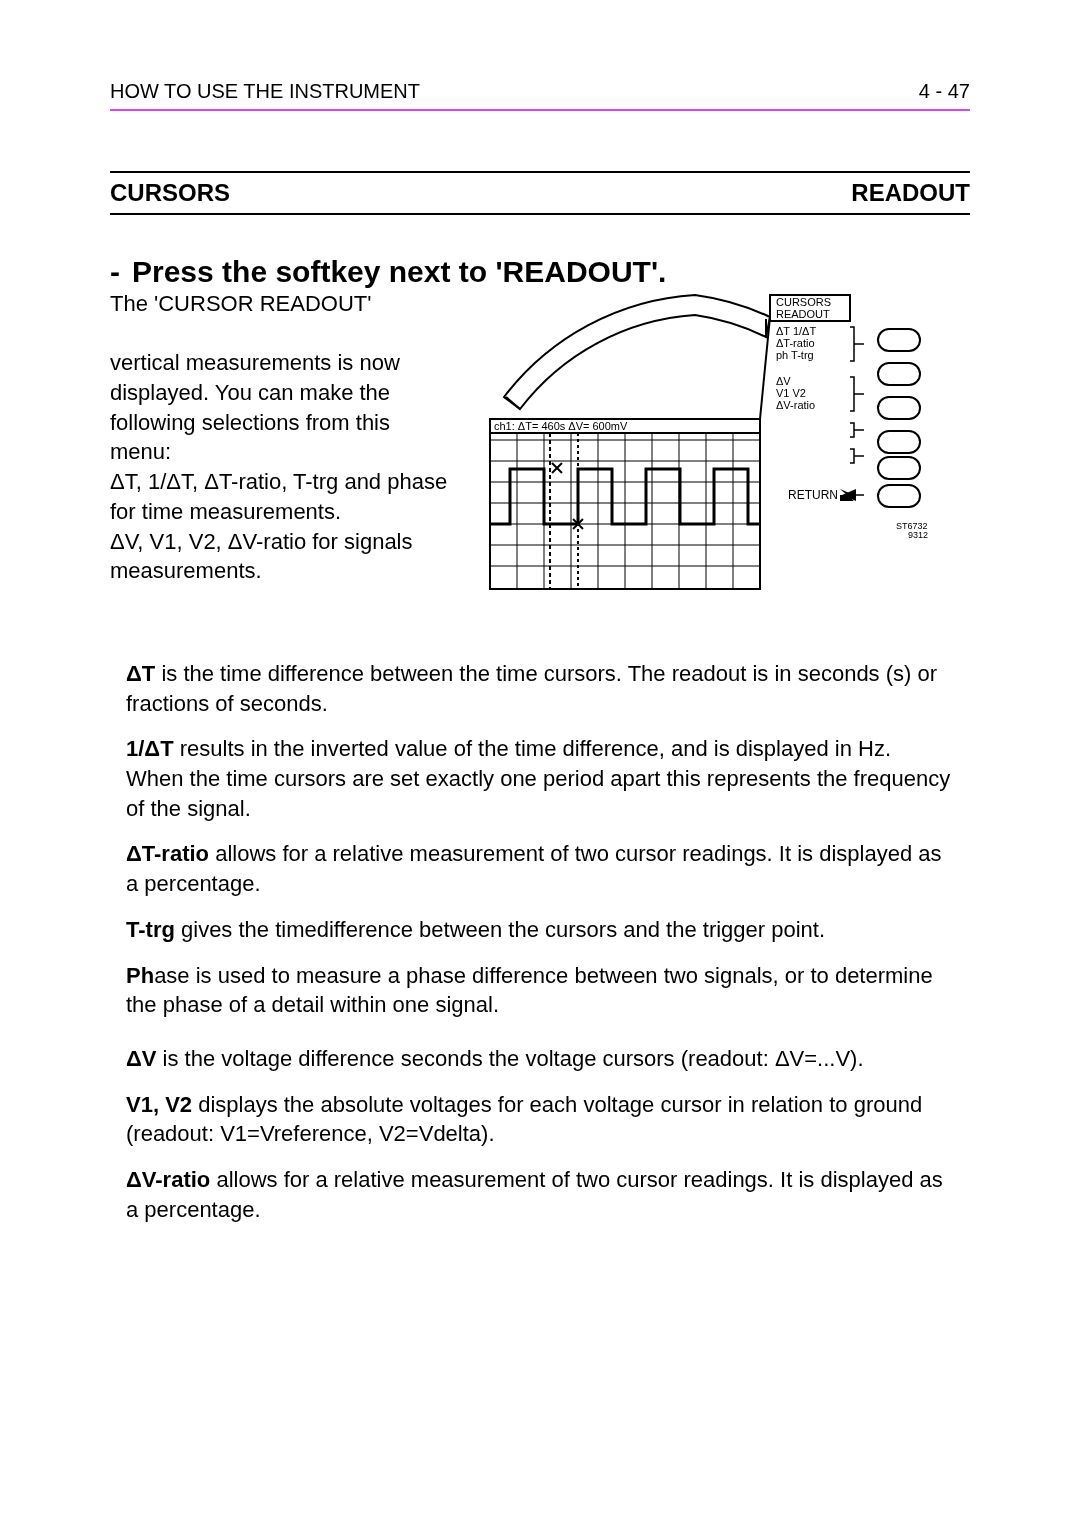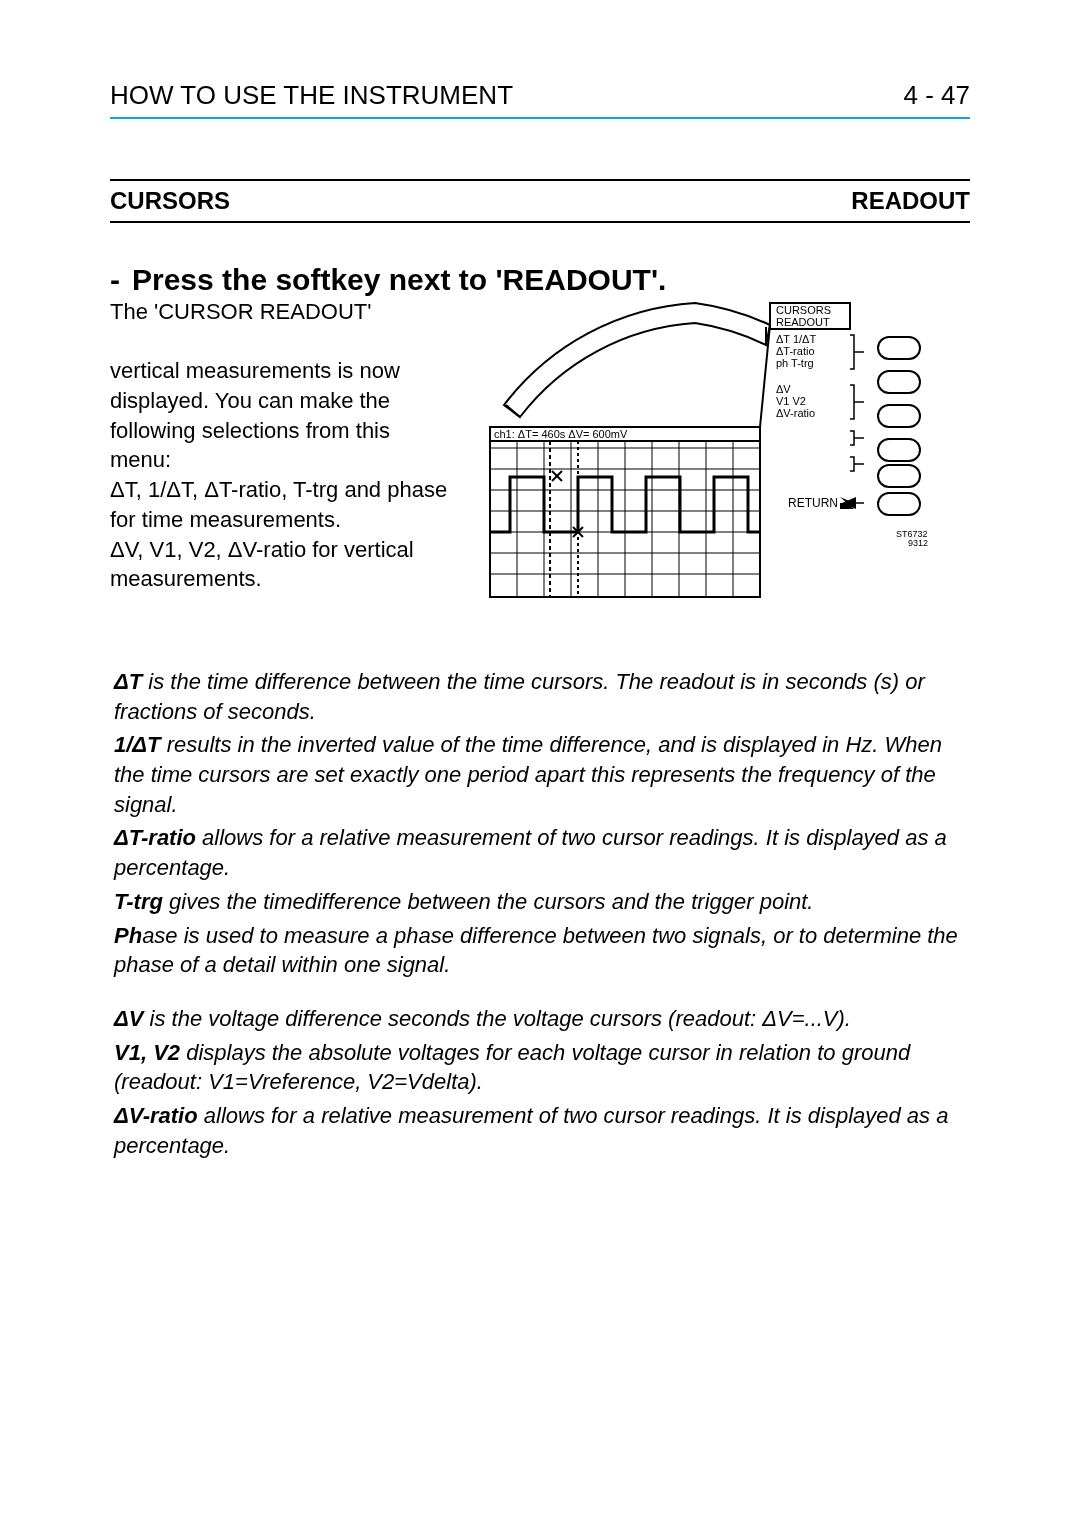--- a/index.html
+++ b/index.html
@@ -12,22 +12,22 @@
   .page {
     width: 1080px;
     height: 1529px;
     position: relative;
     box-sizing: border-box;
     padding: 80px 110px 80px 110px;
   }
   .top-header {
     display: flex;
     justify-content: space-between;
-    font-size: 26px;
-    border-bottom: 2px solid #0ea5e9;
+    font-size: 20px;
+    border-bottom: 2px solid #d946ef;
     padding-bottom: 6px;
     margin-bottom: 60px;
   }
   .section-header {
     display: flex;
     justify-content: space-between;
     font-size: 24px;
     font-weight: bold;
     border-top: 2px solid #000;
     border-bottom: 2px solid #000;
@@ -57,21 +57,21 @@
   }
   .scope-svg {
     position: absolute;
     left: 20px;
     top: 0;
   }
   .body-text {
     font-size: 22px;
     line-height: 1.35;
   }
-  .body-text p { margin: 4px; font-style: italic; }
+  .body-text p { margin: 16px; }
   .body-text .gap { margin-top: 24px; }
   .b { font-weight: bold; }
 </style>
 </head>
 <body>
 
 <div class="page">
 
   <div class="top-header">
     <span>HOW TO USE THE INSTRUMENT</span>
@@ -89,21 +89,21 @@
 
   <div class="intro-block">
     <div class="intro-text">
       <span>The 'CURSOR READOUT'</span><br>
       <br>
       <span>vertical measurements is now</span><br>
       <span>displayed. You can make the</span><br>
       <span>following selections from this menu:</span><br>
       <span>ΔT, 1/ΔT, ΔT-ratio, T-trg and phase</span><br>
       <span>for time measurements.</span><br>
-      <span>ΔV, V1, V2, ΔV-ratio for vertical</span><br>
+      <span>ΔV, V1, V2, ΔV-ratio for signals</span><br>
       <span>measurements.</span>
     </div>
 
     <div class="diagram-wrap">
       <svg class="scope-svg" width="480" height="310" viewBox="0 0 480 310">
 
         <path d="M225 6 A260 260 0 0 1 300 28 L296 48 A240 240 0 0 0 225 26 A240 240 0 0 0 50 120 L34 108 A260 260 0 0 1 225 6 Z" fill="none" stroke="#000" stroke-width="2"></path>
         <line x1="296" y1="30" x2="296" y2="48" stroke="#000" stroke-width="2"></line>
         <line x1="36" y1="108" x2="50" y2="120" stroke="#000" stroke-width="2"></line>
 

